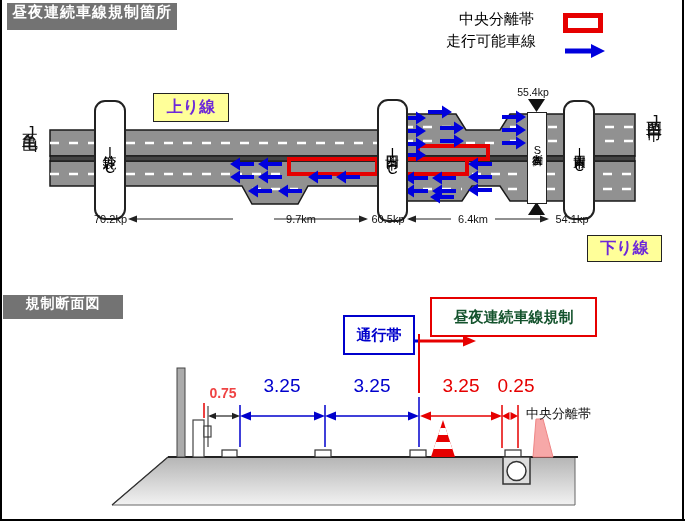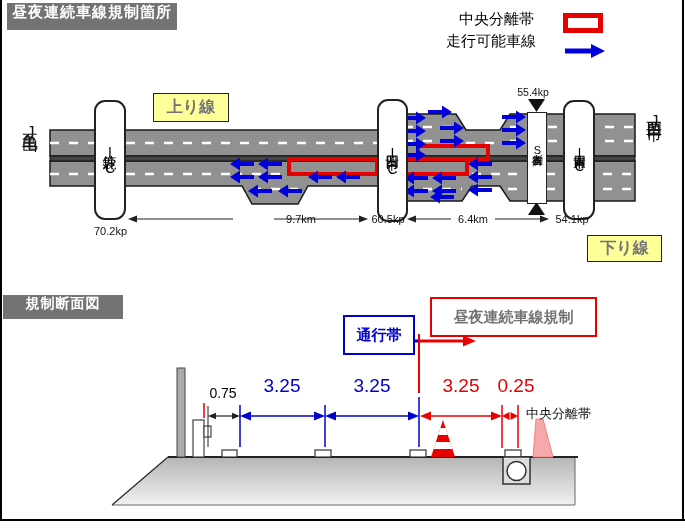--- a/index.html
+++ b/index.html
@@ -2,38 +2,38 @@
 <html><head>
 <meta charset="utf-8">
 <style>
   html,body{margin:0;padding:0;background:#fff;}
   .page{position:relative;width:685px;height:528px;background:#fff;overflow:hidden;
         font-family:"Liberation Sans","DejaVu Sans",sans-serif;color:#111;}
   .abs{position:absolute;}
   .frame{position:absolute;background:#000;}
   .titlebar{position:absolute;background:#737373;color:#fff;font-weight:bold;
             display:flex;justify-content:center;letter-spacing:1px;}
-  .ylabel{position:absolute;background:#ffff99;border:1.5px solid #222;color:#737373;
+  .ylabel{position:absolute;background:#ffff99;border:1.5px solid #222;color:#6d28d9;
           font-weight:bold;font-size:16px;display:flex;align-items:center;justify-content:center;}
   .vtext{writing-mode:vertical-rl;text-orientation:upright;}
   .facility{position:absolute;background:#fff;border:2px solid #222;
             display:flex;align-items:center;justify-content:center;color:#000;}
   .ic{border-radius:11px;font-size:14px;}
   .sa{border-radius:0;border-width:1.5px;font-size:11px;letter-spacing:-1px;}
   .kp{position:absolute;font-size:11px;color:#111;text-align:center;white-space:nowrap;}
   .legend-label{position:absolute;font-size:15px;color:#000;white-space:nowrap;}
   .swatch-rect{position:absolute;width:30px;height:10px;border:5px solid #e60000;background:#fff;}
   .cs-box{position:absolute;font-weight:bold;font-size:15px;background:#fff;
           display:flex;align-items:center;justify-content:center;white-space:nowrap;}
   .cs-blue{border:2px solid #0000cc;color:#0000cc;margin-top:18px;}
-  .cs-red{border:2px solid #e60000;color:#737373;}
+  .cs-red{border:2px solid #e60000;color:#14532d;}
   .num{position:absolute;text-align:center;white-space:nowrap;}
   .num-big-blue{font-size:19px;color:#0000cc;}
   .num-big-red{font-size:19px;color:#e60000;}
-  .num-small{font-size:14px;color:#000000;}
+  .num-small{font-size:14px;color:#ef4444;font-weight:bold;}
   svg{position:absolute;left:0;top:0;}
 </style>
 </head>
 <body>
 
 <div class="page">
 
   <svg width="685" height="528" viewBox="0 0 685 528">
     <defs>
       <linearGradient id="groundGrad" x1="0" y1="0" x2="0" y2="1">
@@ -202,21 +202,21 @@
   <div class="facility ic" style="left:377px;top:99px;width:27px;height:119px;">
     <span class="vtext">四日市IC</span>
   </div>
   <div class="facility sa" style="left:527px;top:112px;width:18px;height:90px;">
     <span class="vtext">御在所SA</span>
   </div>
   <div class="facility ic" style="left:563px;top:100px;width:28px;height:116px;font-size:12.5px;">
     <span class="vtext">四日市東IC</span>
   </div>
 
-  <div class="kp" style="left:85px;top:213px;width:42px;text-align:right;margin-top:12px;">70.2kp</div>
+  <div class="kp" style="left:85px;top:213px;width:42px;text-align:right;">70.2kp</div>
   <div class="kp" style="left:233px;top:213px;width:40px;margin-left:48px;">9.7km</div>
   <div class="kp" style="left:368px;top:213px;width:40px;">60.5kp</div>
   <div class="kp" style="left:453px;top:213px;width:40px;">6.4km</div>
   <div class="kp" style="left:551px;top:213px;width:42px;text-align:center;">54.1kp</div>
   <div class="kp" style="left:513px;top:86px;width:40px;font-size:10.5px;">55.4kp</div>
 
   <div class="titlebar" style="left:3px;top:295px;width:120px;height:24px;font-size:14px;">
     <span>規制断面図</span>
   </div>
 

